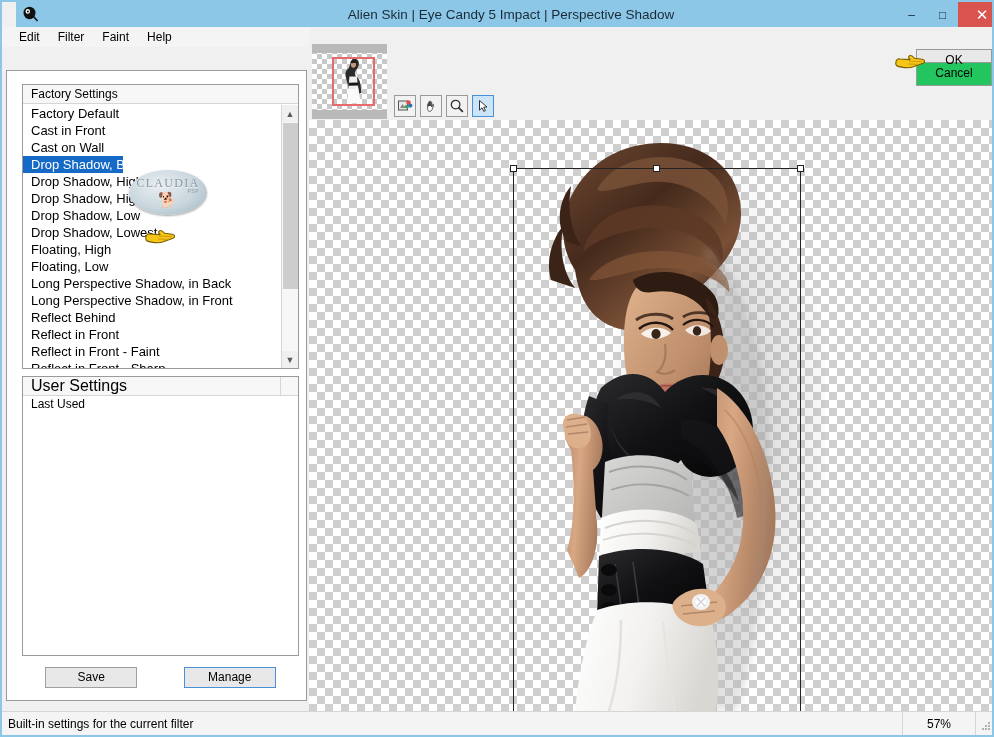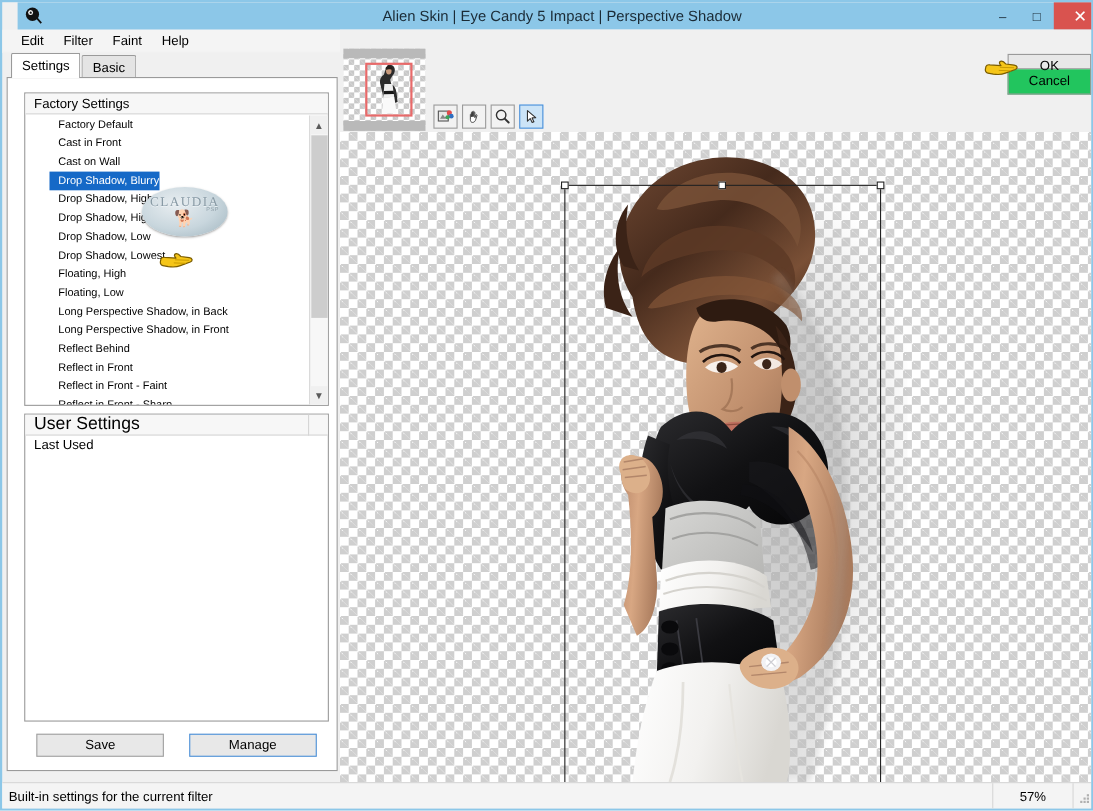--- a/index.html
+++ b/index.html
@@ -83,21 +83,21 @@
     border:1px solid #9a9a9a; background:#fff; overflow:hidden;
   }
   .list-header {
     height:19px; line-height:18px; padding-left:8px;
     background:#f7f7f7; border-bottom:1px solid #d6d6d6;
     font-size:12px;
   }
   .list-body { position:absolute; left:0; top:20px; right:17px; bottom:0; overflow:hidden; }
   .list-row {
     height:17px; line-height:17px; padding-left:8px;
-    font-size:10px; white-space:nowrap;margin-left:22px;
+    font-size:13px; white-space:nowrap;
   }
   .list-row.selected { background:#1569c7; color:#fff; width:100px; }
 
   .vscroll {
     position:absolute; right:0; top:20px; width:17px; bottom:0;
     background:#f7f7f7; border-left:1px solid #d6d6d6;
   }
   .vscroll .arrow {
     position:absolute; left:0; width:16px; height:17px;
     display:flex; align-items:center; justify-content:center;
@@ -122,21 +122,21 @@
   .user-header::after{
     content:""; position:absolute; right:17px; top:0; width:1px; height:19px; background:#d6d6d6;
   }
   .user-row { height:17px; line-height:17px; padding-left:8px; font-size:12px; }
 
   .panel-buttons {
     position:absolute; left:15px; top:594px; width:277px; height:24px;
     display:flex; justify-content:space-around; align-items:center;
   }
   .btn {
-    width:116px; height:21px; line-height:19px; text-align:center;
+    width:92px; height:21px; line-height:19px; text-align:center;
     background:#e8e8e8; border:1px solid #a0a0a0;
     font-size:12px; color:#000;
   }
   .btn.focus { border:1px solid #4a90d9; background:#e8e8e8; }
 
   
   .watermark {
     position:absolute; left:122px; top:99px; width:78px; height:45px;
     border-radius:50%;
     background:radial-gradient(ellipse at 40% 35%, #e9eef1 0%, #c8d6dd 55%, #9fb3bd 100%);
@@ -281,24 +281,20 @@
     </div>
   </div>
 
   <div class="menubar">
     <div class="menu-item">Edit</div>
     <div class="menu-item">Filter</div>
     <div class="menu-item">Faint</div>
     <div class="menu-item">Help</div>
   </div>
 
-  <div class="tabstrip">
-    <div class="tab active">Settings</div>
-    <div class="tab">Basic</div>
-  </div>
 
   <div class="left-panel">
 
     <div class="list-box">
       <div class="list-header">Factory Settings</div>
       <div class="list-body">
         <div class="list-row">Factory Default</div>
         <div class="list-row">Cast in Front</div>
         <div class="list-row">Cast on Wall</div>
         <div class="list-row selected">Drop Shadow, Blurry</div>

